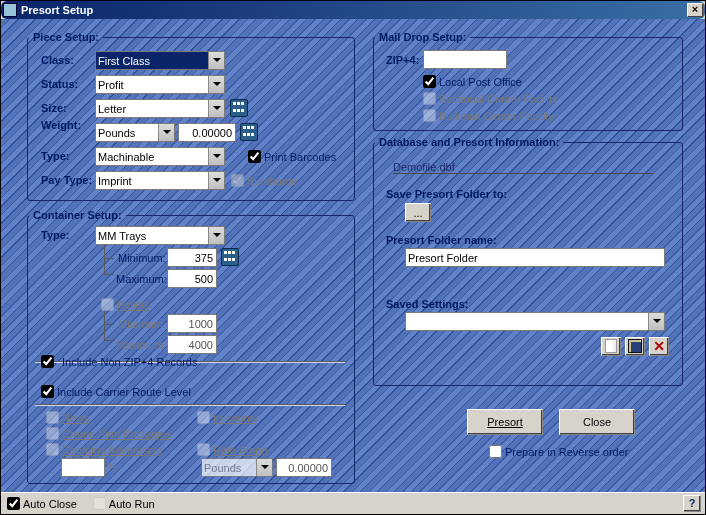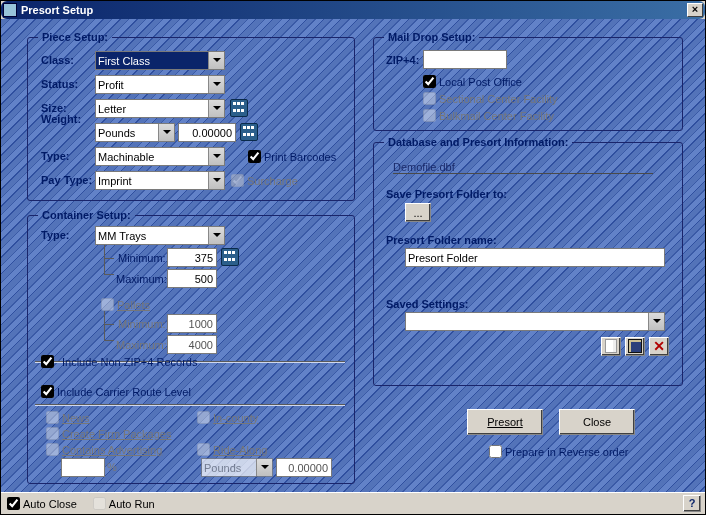--- a/index.html
+++ b/index.html
@@ -58,21 +58,21 @@
     position:absolute;
     border:1px solid #1a256b;
     border-radius:3px;
     padding:0;
     background: transparent;
   }
   fieldset.group > legend {
     color:#001a66;
     font-weight:bold;
     padding:0 4px;
-    margin-left:10px;
+    margin-left:1px;
     background: transparent;
   }
   .lbl {
     position:absolute;
     color:#001a66;
     font-weight:bold;
   }
   .lbl.dis { color:#777; font-weight:normal; }
   .sel, .txt {
     position:absolute;
@@ -242,21 +242,21 @@
     </div>
     <div class="icon-calc" style="left:229px; top:80px;">
         <span></span>
         <span></span>
         <span></span>
         <span></span>
         <span></span>
         <span></span>
       </div>
 
-    <span class="lbl" style="left:40px; top:94px;">Weight:</span>
+    <span class="lbl" style="left:40px; top:100px;">Weight:</span>
     <div class="sel-wrap" style="left:94px; top:104px; width:80px;">
       <select class="sel"><option>Pounds</option></select>
       <div class="sel-arrow"></div>
     </div>
     <input class="txt" style="left: 177px; top: 104px; width: 58px;" value="0.00000">
     <div class="icon-calc" style="left:239px; top:104px;">
         <span></span>
         <span></span>
         <span></span>
         <span></span>

